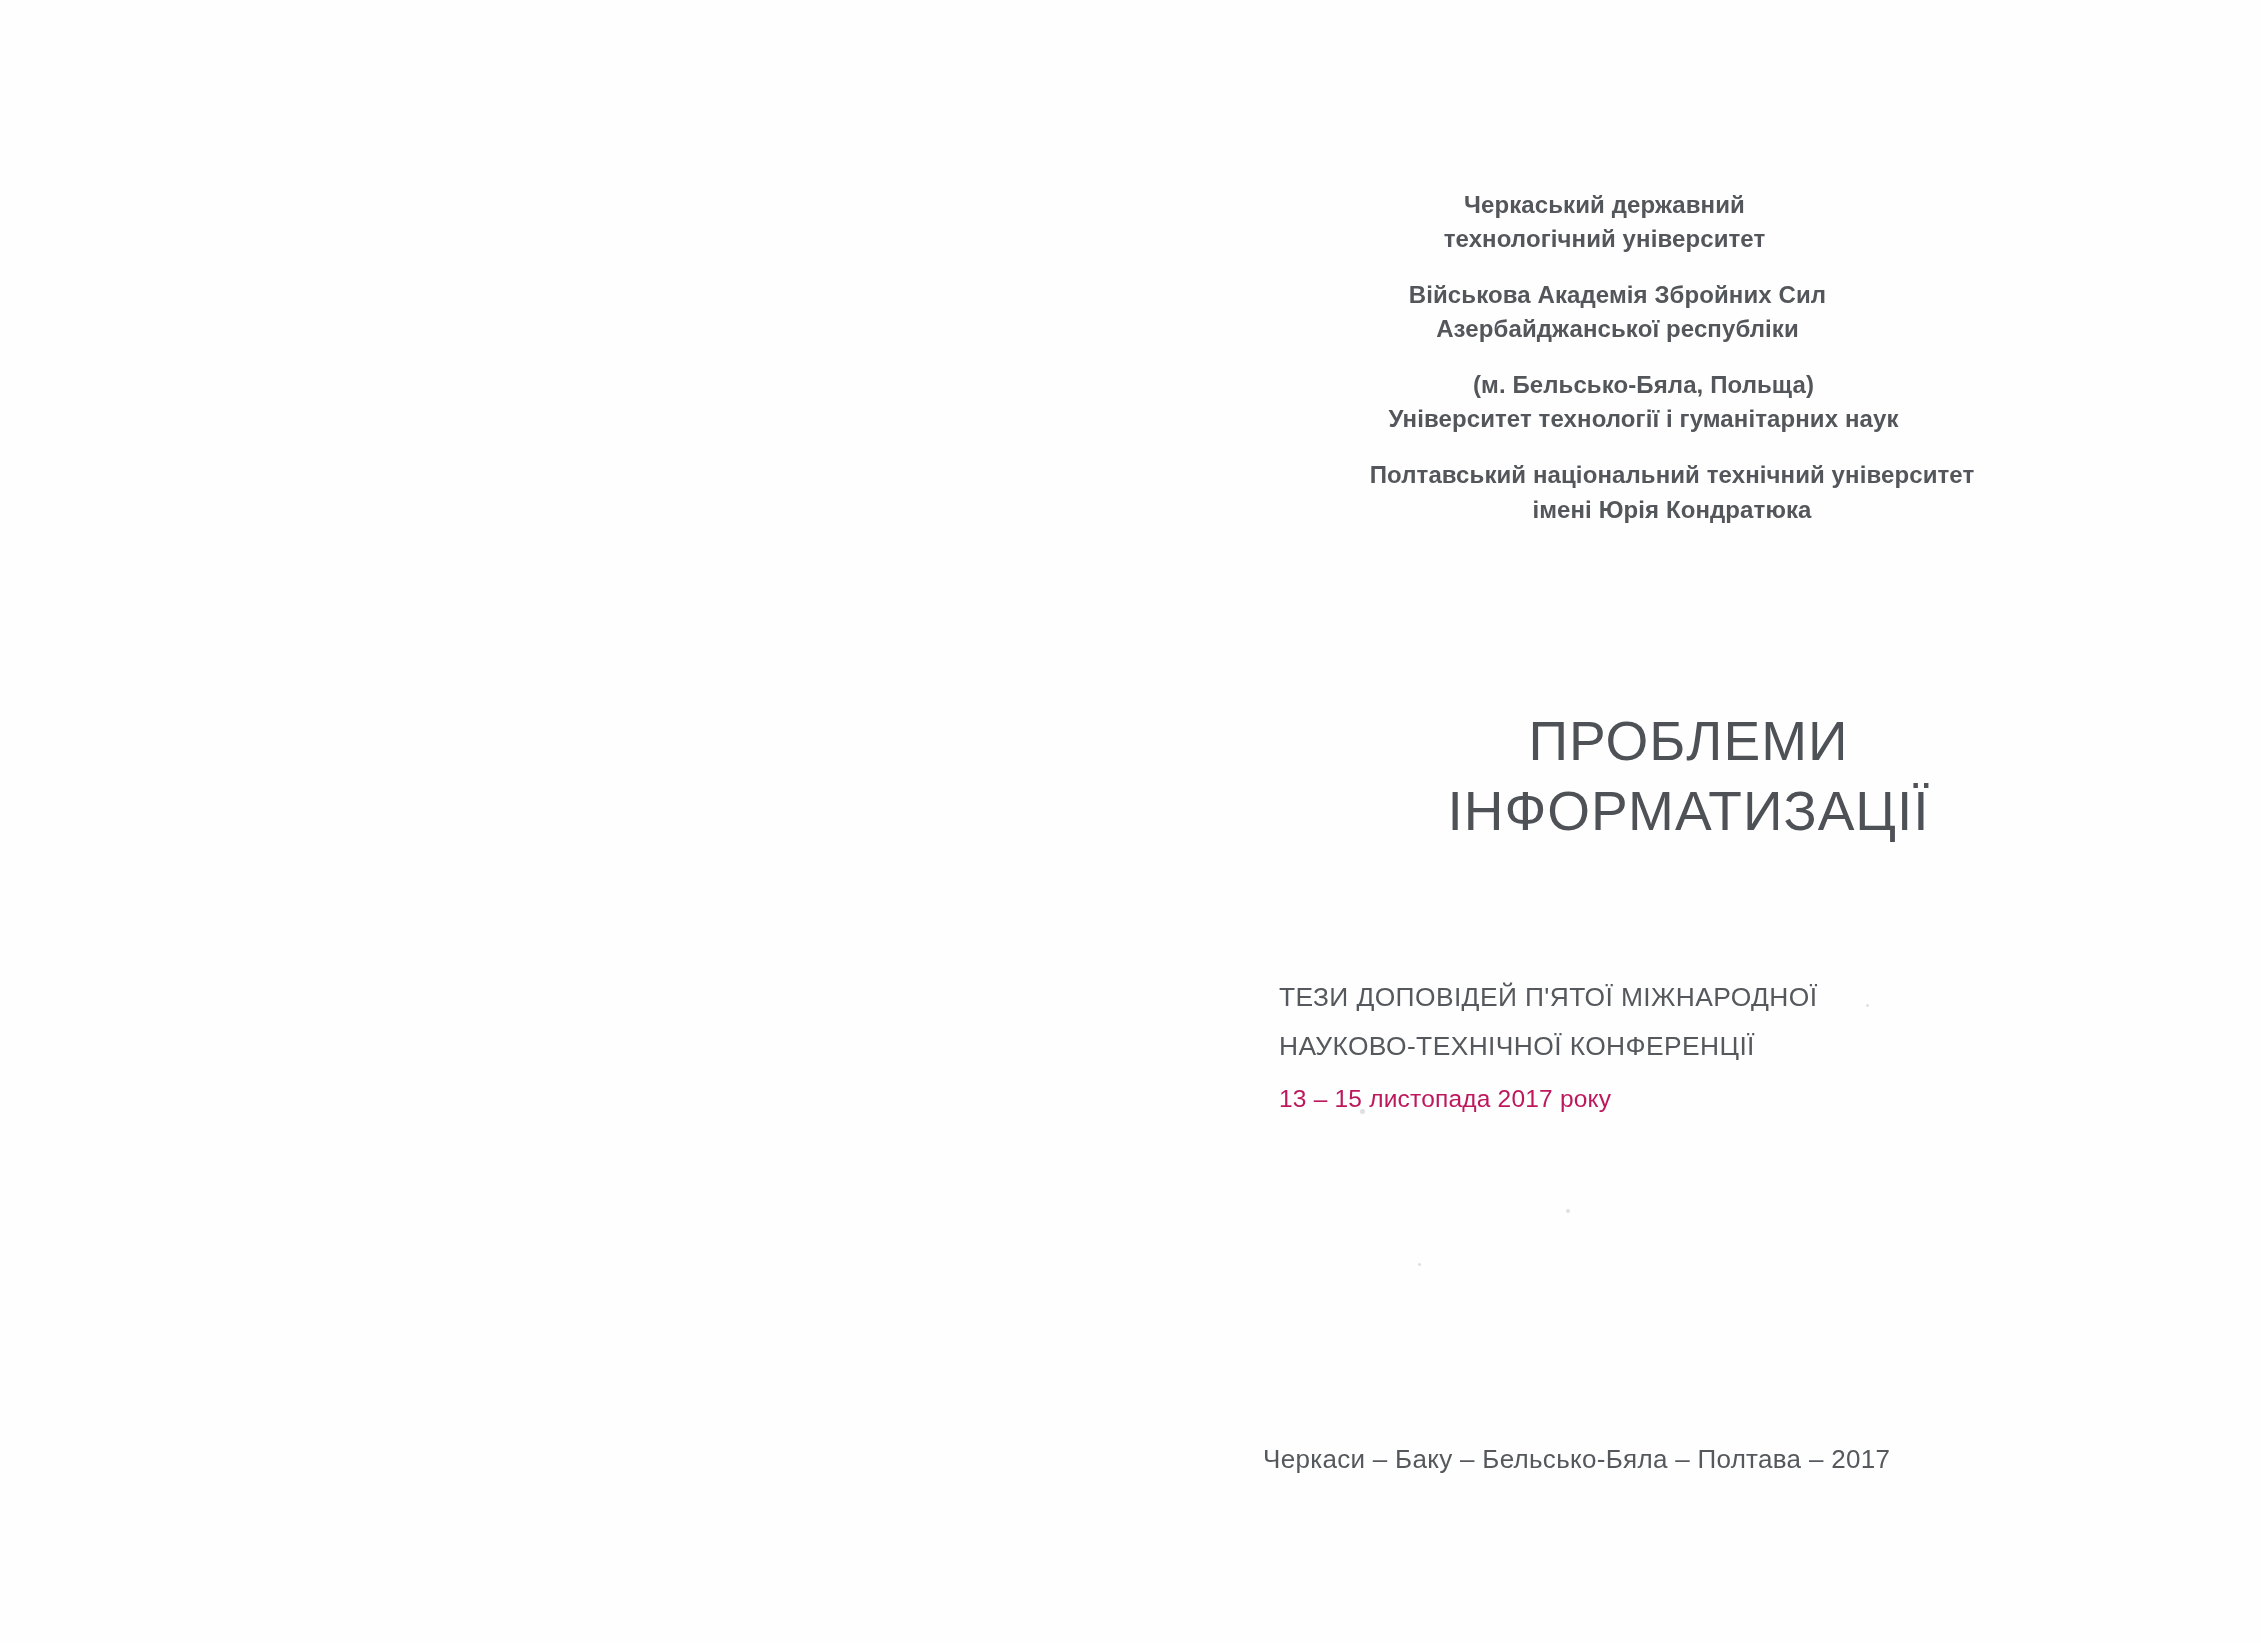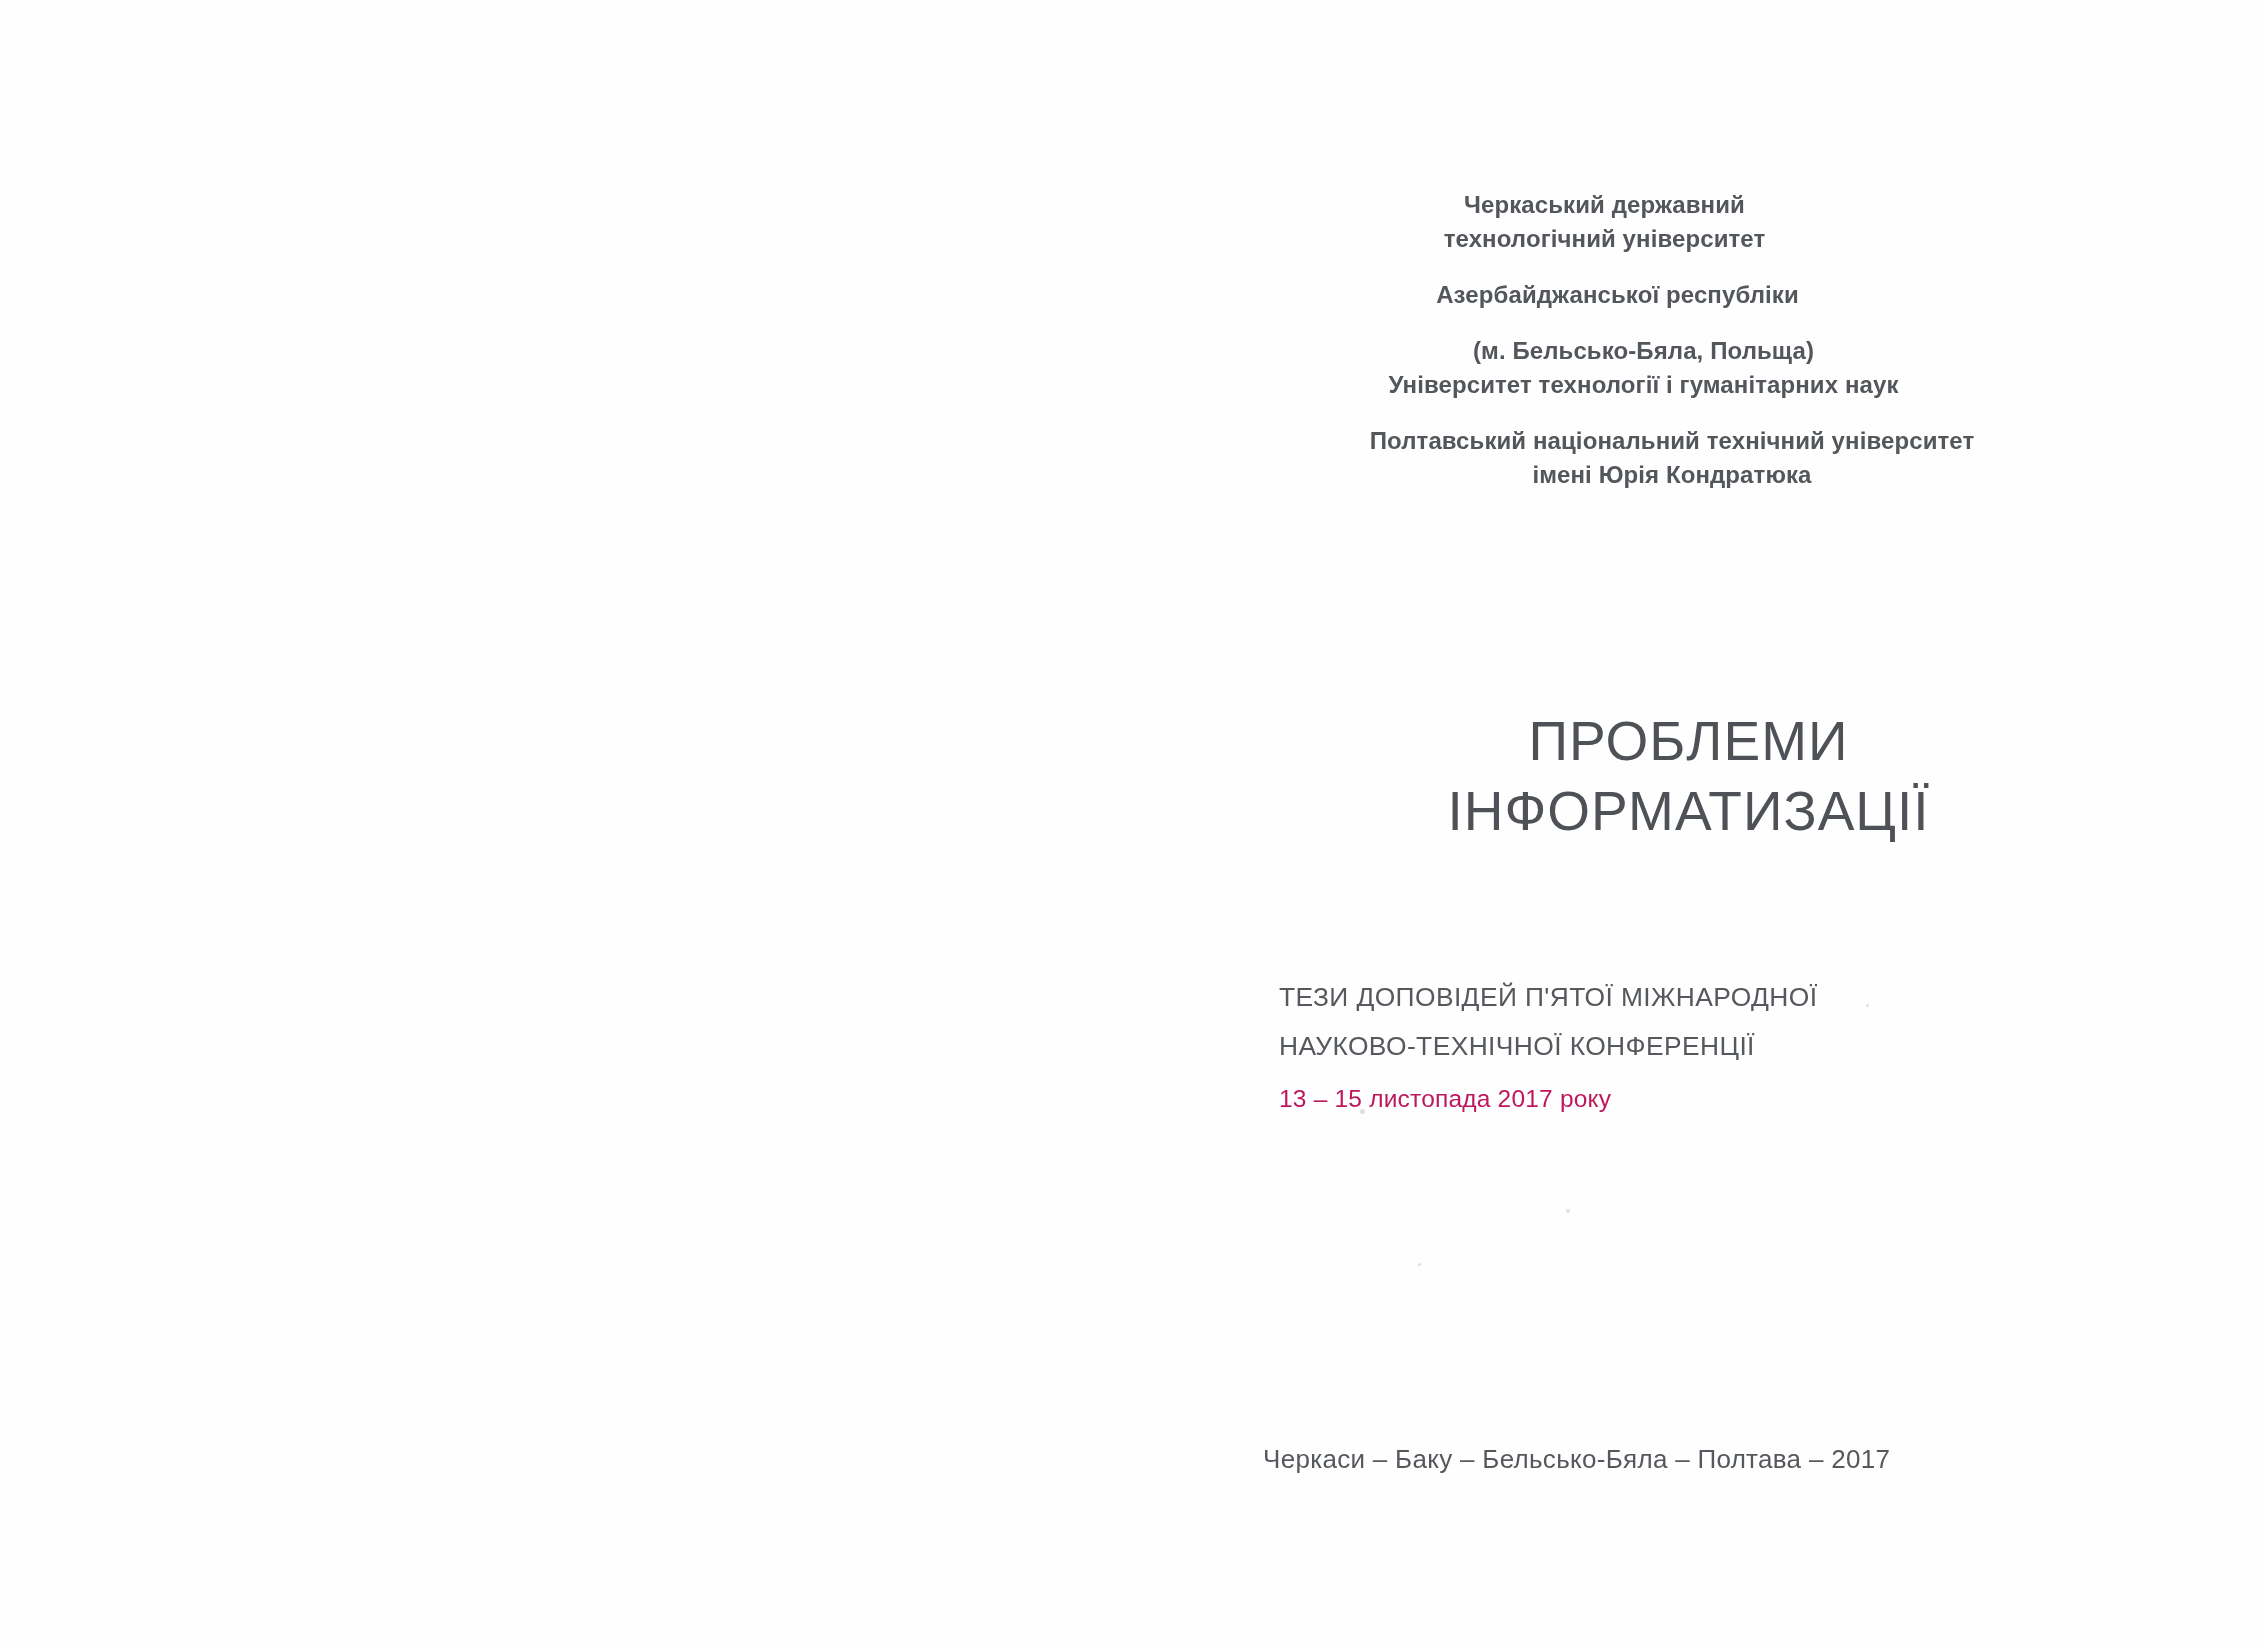--- a/index.html
+++ b/index.html
@@ -131,20 +131,21 @@
   <div class="content-column">
 
     <div class="orgs">
 
       <div class="org org-1">
         <span class="line">Черкаський державний</span>
         <span class="line">технологічний університет</span>
       </div>
 
       <div class="org org-2">
+        <span class="line">Військова Академія Збройних Сил</span>
         <span class="line">Азербайджанської республіки</span>
       </div>
 
       <div class="org org-3">
         <span class="line">(м. Бельсько-Бяла, Польща)</span>
         <span class="line">Університет технології і гуманітарних наук</span>
       </div>
 
       <div class="org org-4">
         <span class="line">Полтавський національний технічний університет</span>

